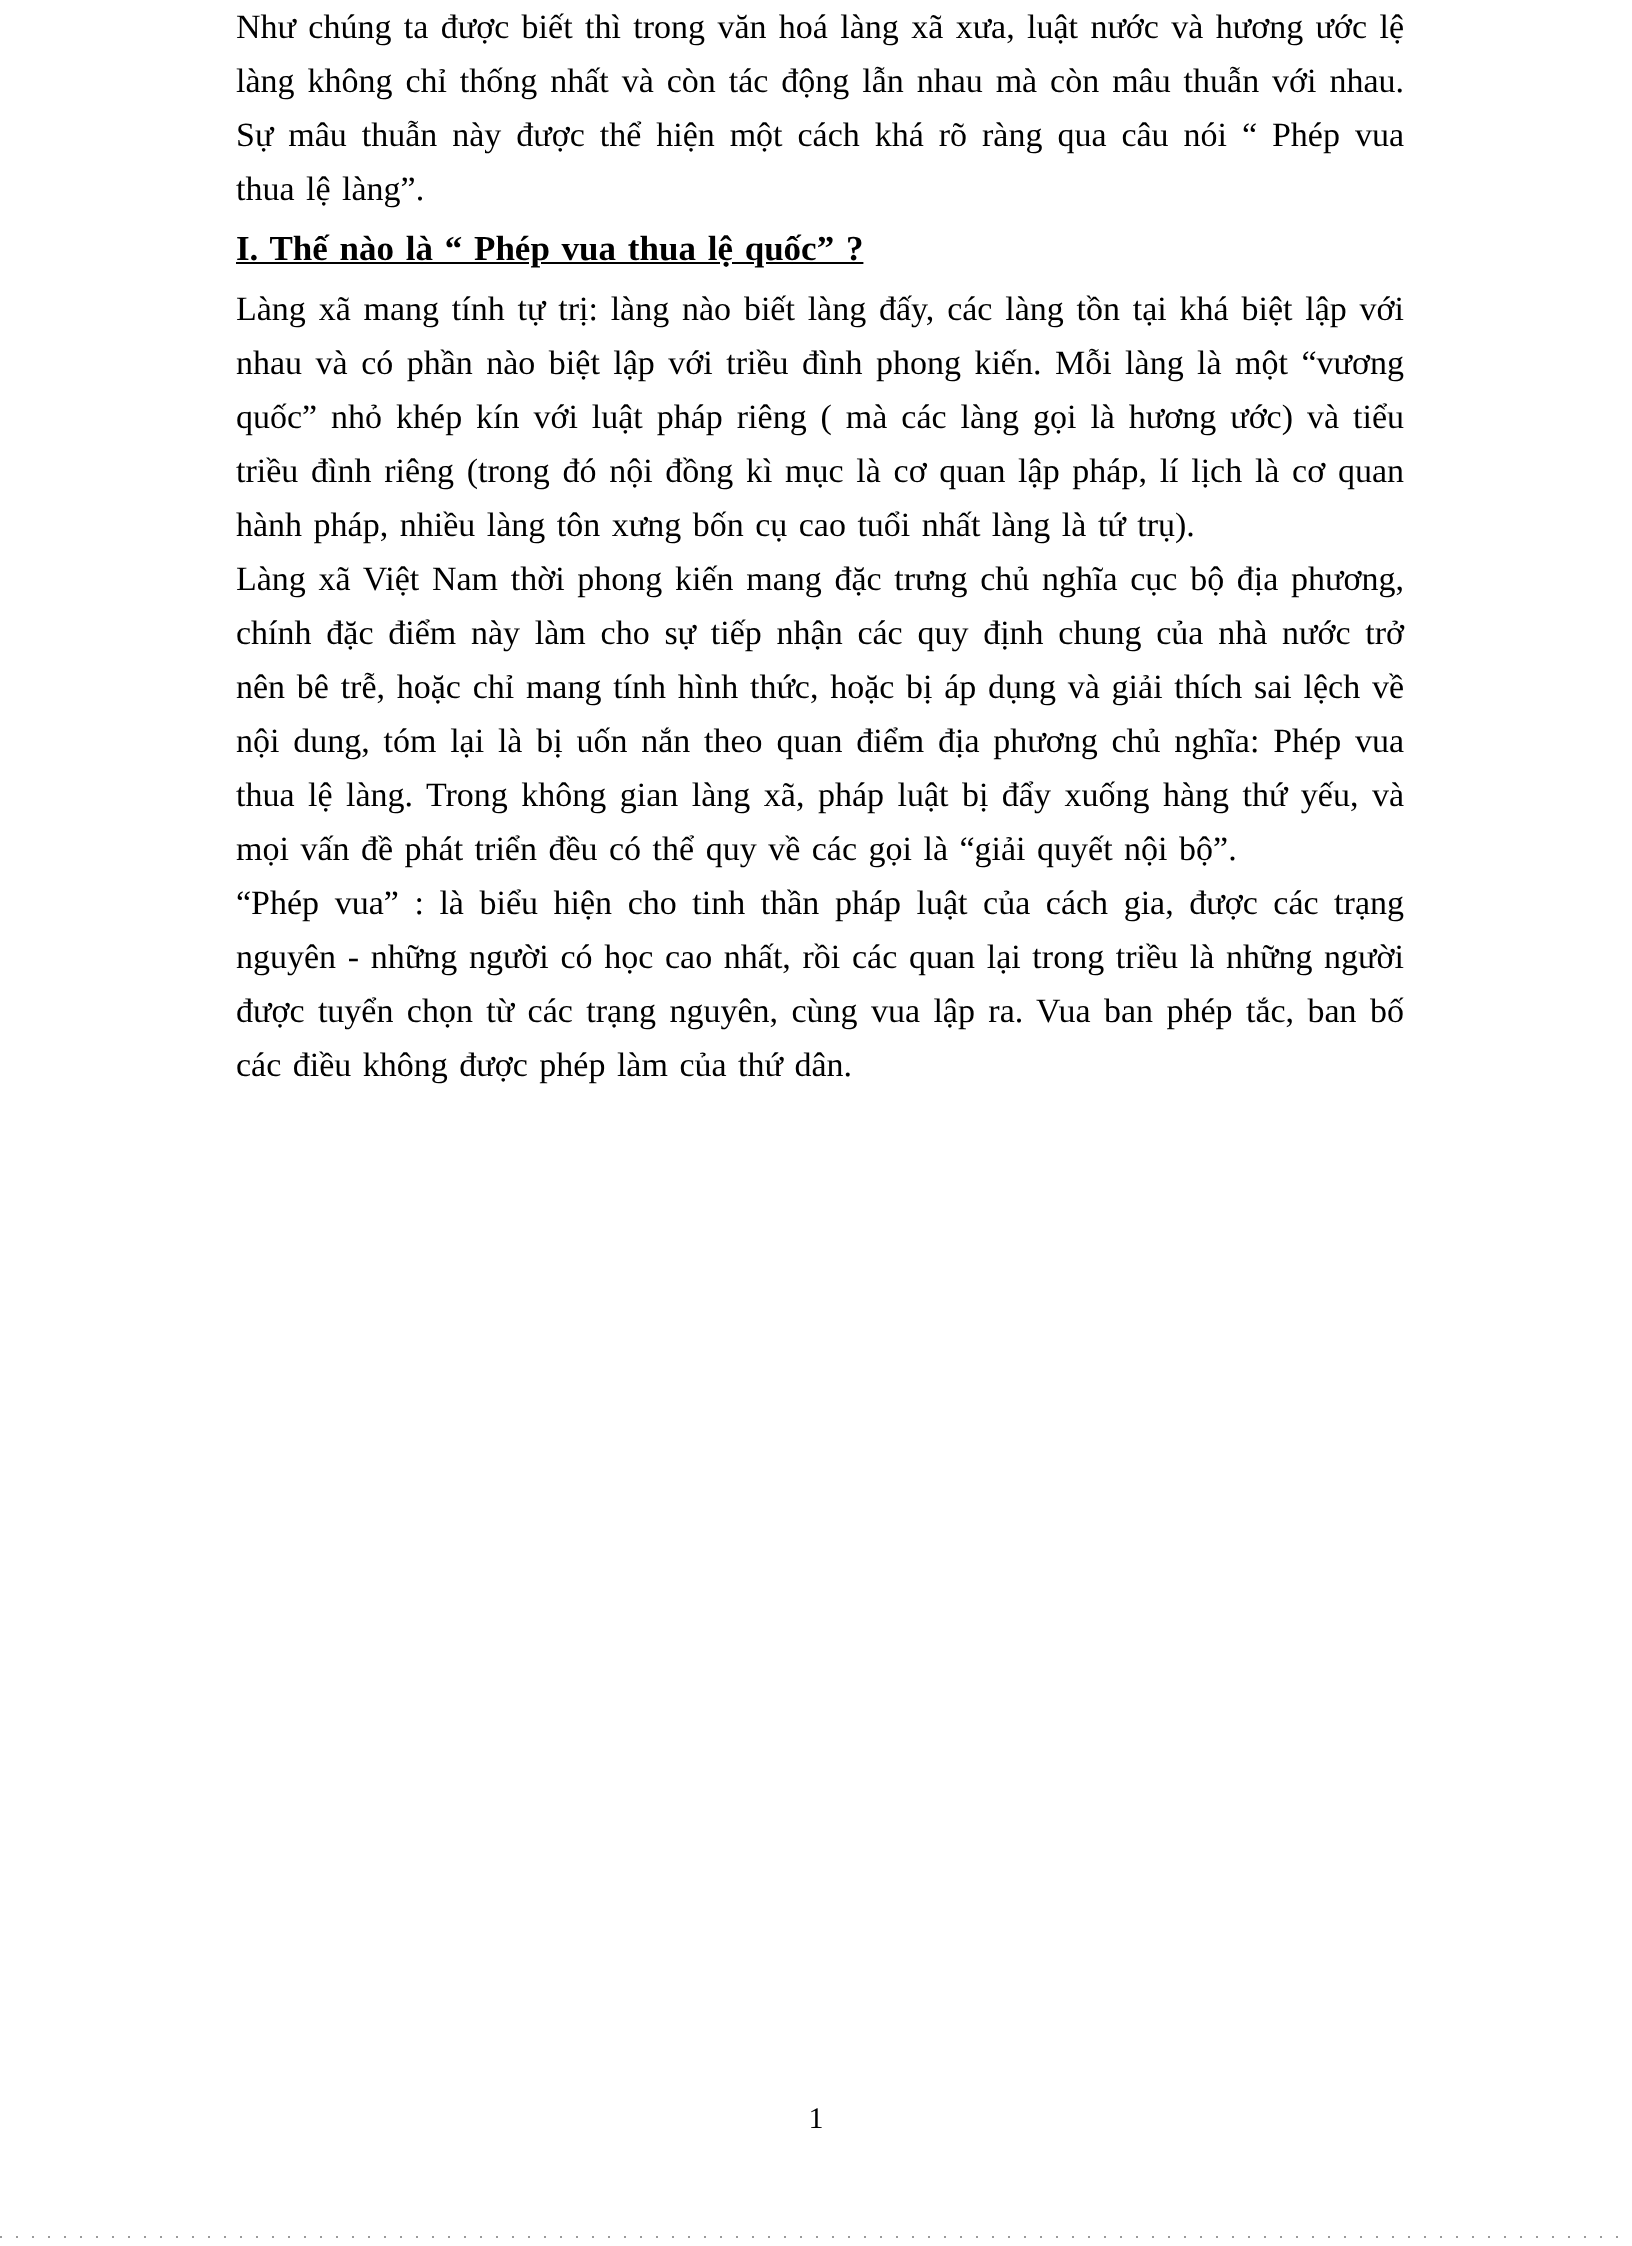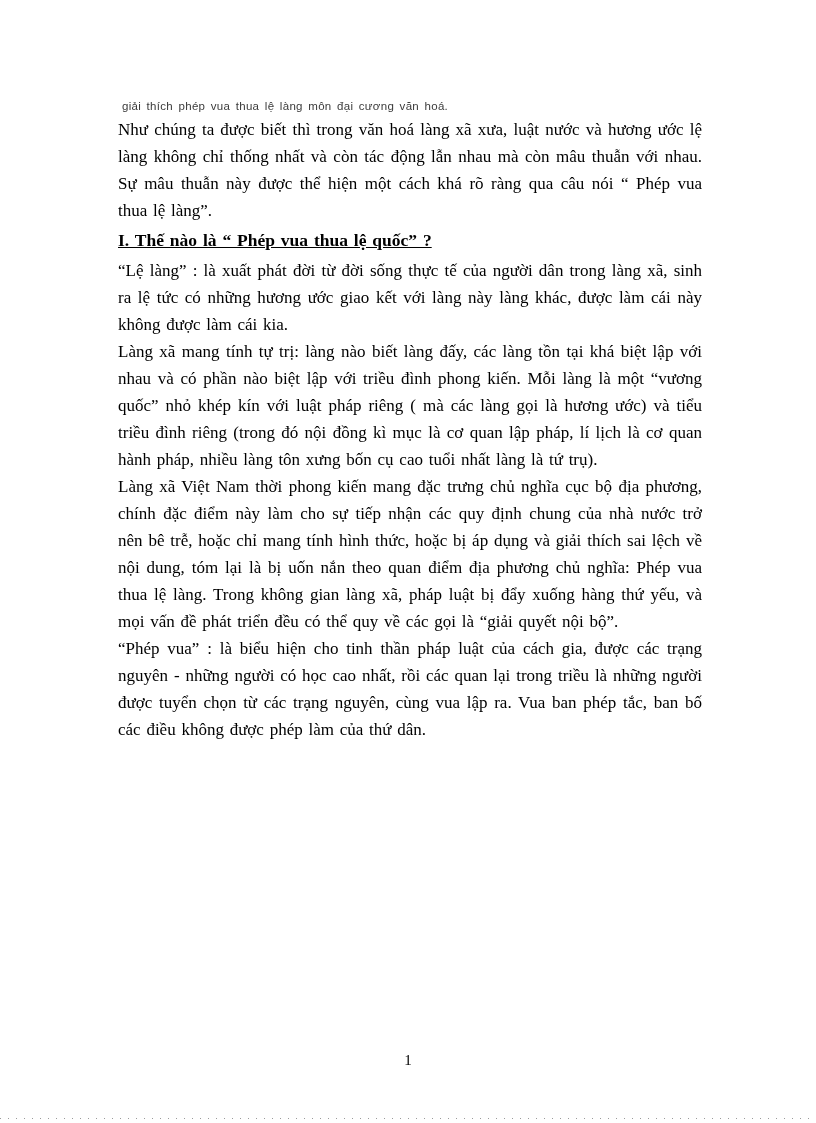--- a/index.html
+++ b/index.html
@@ -76,28 +76,26 @@
       transparent 1px, transparent 8px
     );
   }
 </style>
 </head>
 <body>
 
 <div class="page">
   <div class="content">
 
-    <div class="header-note">giải thích phép vua thua lệ làng môn đại cương văn hoá.</div>
 
 
     <p class="body-para">Như chúng ta được biết thì trong văn hoá làng xã xưa, luật nước và hương ước lệ làng không chỉ thống nhất và còn tác động lẫn nhau mà còn mâu thuẫn với nhau. Sự mâu thuẫn này được thể hiện một cách khá rõ ràng qua câu nói “ Phép vua thua lệ làng”.</p>
 
     <h2 class="section-heading">I. Thế nào là “ Phép vua thua lệ quốc” ?</h2>
 
-    <p class="body-para">“Lệ làng” : là xuất phát đời từ đời sống thực tế của người dân trong làng xã, sinh ra lệ tức có những hương ước giao kết với làng này làng khác, được làm cái này không được làm cái kia.</p>
 
     <p class="body-para">Làng xã mang tính tự trị: làng nào biết làng đấy, các làng tồn tại khá biệt lập với nhau và có phần nào biệt lập với triều đình phong kiến. Mỗi làng là một “vương quốc” nhỏ khép kín với luật pháp riêng ( mà các làng gọi là hương ước) và tiểu triều đình riêng (trong đó nội đồng kì mục là cơ quan lập pháp, lí lịch là cơ quan hành pháp, nhiều làng tôn xưng bốn cụ cao tuổi nhất làng là tứ trụ).</p>
 
     <p class="body-para">Làng xã Việt Nam thời phong kiến mang đặc trưng chủ nghĩa cục bộ địa phương, chính đặc điểm này làm cho sự tiếp nhận các quy định chung của nhà nước trở nên bê trễ, hoặc chỉ mang tính hình thức, hoặc bị áp dụng và giải thích sai lệch về nội dung, tóm lại là bị uốn nắn theo quan điểm địa phương chủ nghĩa: Phép vua thua lệ làng. Trong không gian làng xã, pháp luật bị đẩy xuống hàng thứ yếu, và mọi vấn đề phát triển đều có thể quy về các gọi là “giải quyết nội bộ”.</p>
 
     <p class="body-para">“Phép vua” : là biểu hiện cho tinh thần pháp luật của cách gia, được các trạng nguyên - những người có học cao nhất, rồi các quan lại trong triều là những người được tuyển chọn từ các trạng nguyên, cùng vua lập ra. Vua ban phép tắc, ban bố các điều không được phép làm của thứ dân.</p>
 
   </div>
 
   <div class="page-number">1</div>

